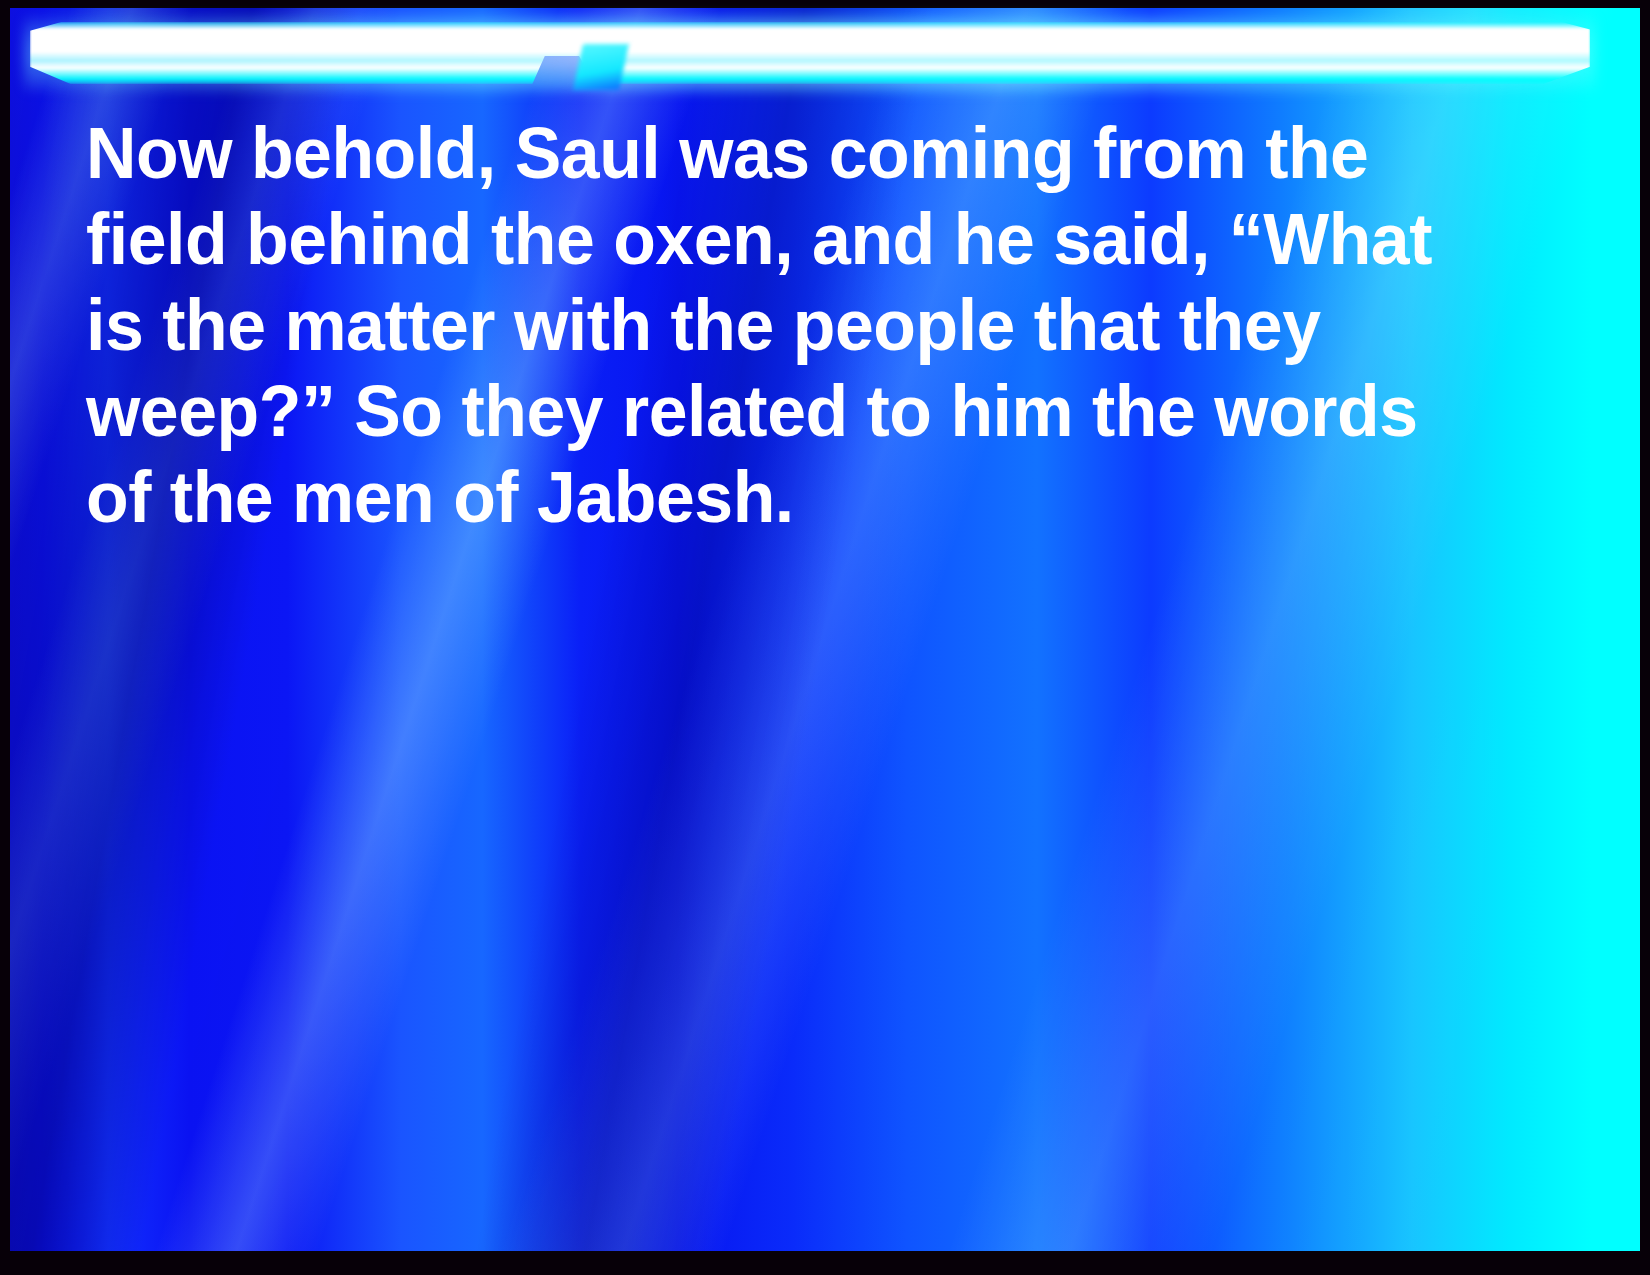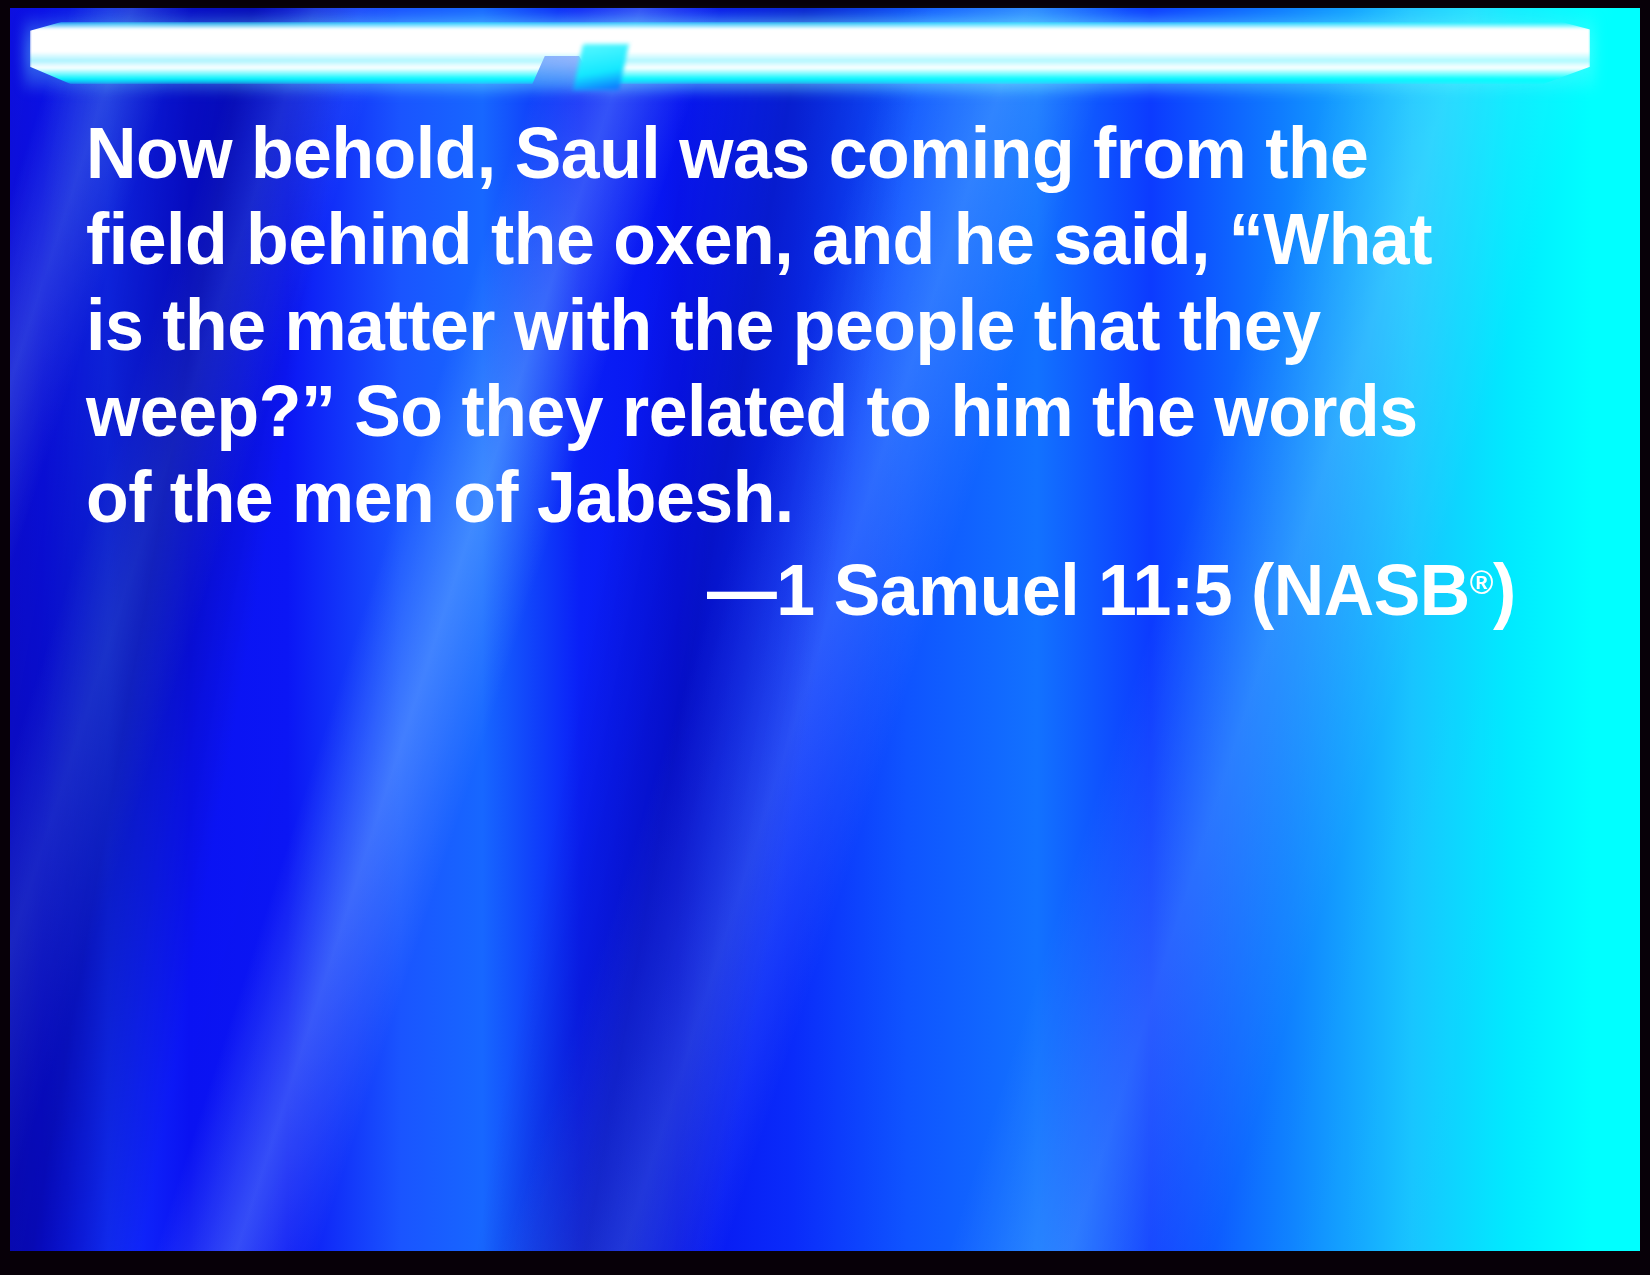--- a/index.html
+++ b/index.html
@@ -216,17 +216,14 @@
   <div id="glow-notch"></div>
 
   <div id="verse-block">
     <div class="verse-line">Now behold, Saul was coming from the</div>
     <div class="verse-line">field behind the oxen, and he said, “What</div>
     <div class="verse-line">is the matter with the people that they</div>
     <div class="verse-line">weep?” So they related to him the words</div>
     <div class="verse-line">of the men of Jabesh.</div>
   </div>
 
-  <div id="attribution">
-    <span class="attr-text"><span>—</span><span>1 Samuel 11:5 (NASB</span><span class="reg-mark">®</span><span>)</span></span>
-  </div>
 
 </div>
 
 </body></html>

